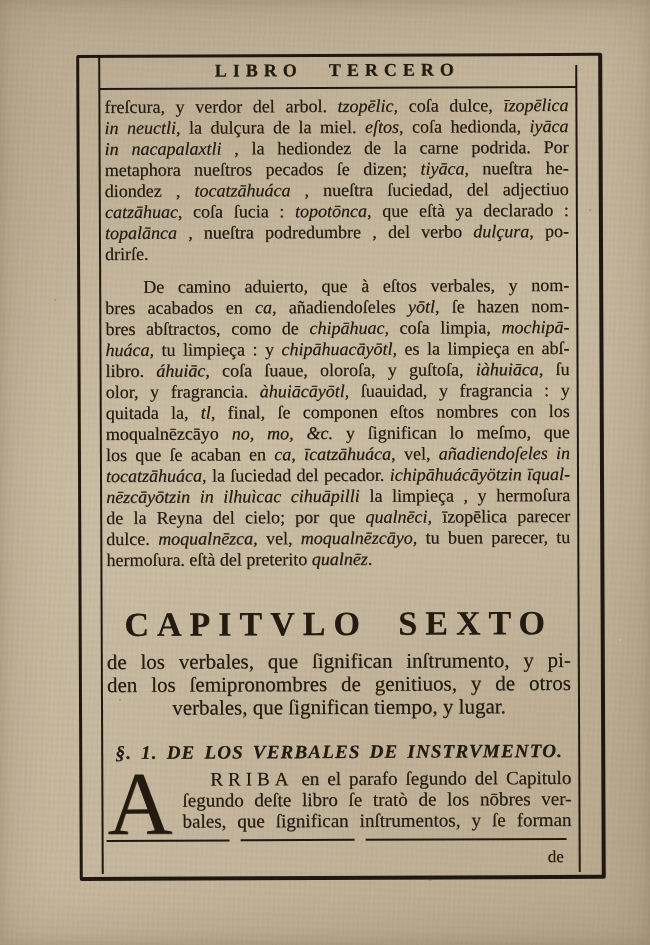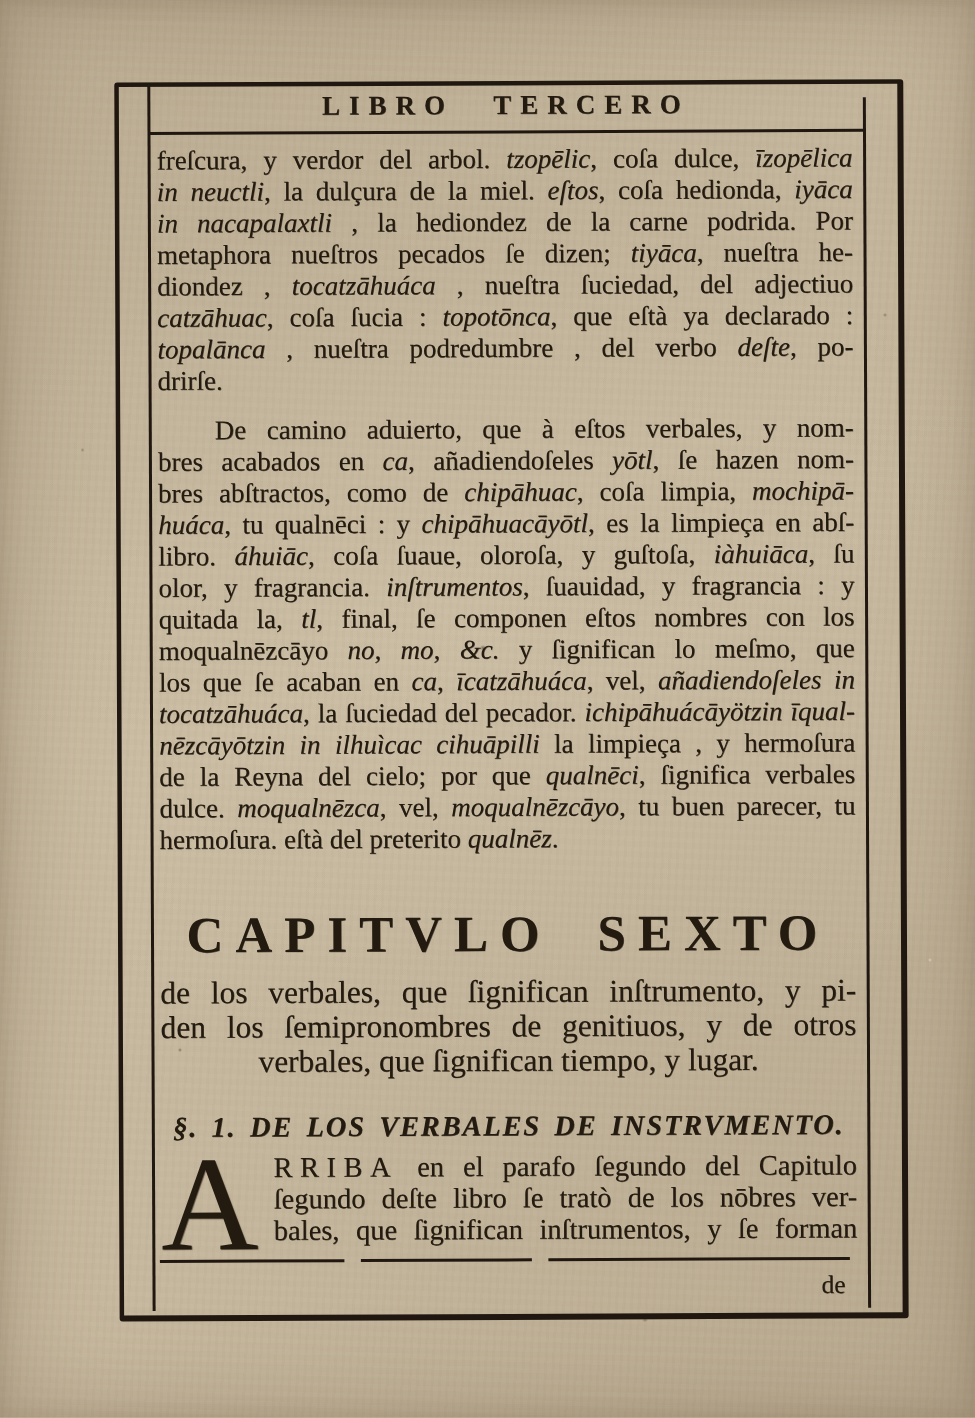--- a/index.html
+++ b/index.html
@@ -32,21 +32,21 @@
   .rule-right{left:577px;top:66px;height:807px;}
   .head-rule{position:absolute;left:101px;top:87px;width:477px;border-top:2.5px solid #201810;}
 
   .running-head{position:absolute;left:100px;top:60px;width:478px;text-align:center;
     font-size:18px;font-weight:bold;letter-spacing:6px;word-spacing:16px;}
 
   .textblock{position:absolute;left:106px;top:96px;width:464px;font-size:18px;}
   .tline{height:21px;line-height:21px;}
   .just{text-align:justify;text-align-last:justify;}
   .it{font-style:italic;}
-  .spread{letter-spacing:5px;word-spacing:6px;}
+  .spread{letter-spacing:5px;word-spacing:6px;margin-left:28px;}
 
   .txt{text-shadow:0.3px 0.3px 0.4px rgba(36,27,16,0.6);}
 
   .para2{margin-top:12px;}
 
   .chapter-title{margin-top:34px;height:40px;line-height:40px;text-align:center;white-space:nowrap;
     font-size:34px;font-weight:bold;letter-spacing:8px;word-spacing:14px;}
   .chapter-subtitle{margin-top:6px;font-size:21px;}
   .chapter-subtitle .tline{height:23px;line-height:23px;}
 
@@ -76,36 +76,36 @@
   <div class="head-rule"></div>
 
   <div class="textblock txt">
     <div>
         <div class="tline just"><span>freſcura, y verdor del arbol. </span><span class="it">tzopēlic</span><span>, coſa dulce, </span><span class="it">īzopēlica</span></div>
         <div class="tline just"><span class="it">in neuctli</span><span>, la dulçura de la miel. </span><span class="it">eſtos</span><span>, coſa hedionda, </span><span class="it">iyāca</span></div>
         <div class="tline just"><span class="it">in nacapalaxtli</span><span> , la hediondez de la carne podrida. Por</span></div>
         <div class="tline just"><span>metaphora nueſtros pecados ſe dizen; </span><span class="it">tiyāca</span><span>, nueſtra he-</span></div>
         <div class="tline just"><span>diondez , </span><span class="it">tocatzāhuáca</span><span> , nueſtra ſuciedad, del adjectiuo</span></div>
         <div class="tline just"><span class="it">catzāhuac</span><span>, coſa ſucia : </span><span class="it">topotōnca</span><span>, que eſtà ya declarado :</span></div>
-        <div class="tline just"><span class="it">topalānca</span><span> , nueſtra podredumbre , del verbo </span><span class="it">deſte</span><span>, po-</span></div>
+        <div class="tline just"><span class="it">topalānca</span><span> , nueſtra podredumbre , del verbo </span><span class="it">dulçura</span><span>, po-</span></div>
         <div class="tline"><span>drirſe.</span></div>
       </div>
     <div class="para2">
         <div class="tline just" style="text-indent: 38px;"><span>De camino  aduierto, que à eſtos verbales, y nom-</span></div>
         <div class="tline just"><span>bres acabados en </span><span class="it">ca</span><span>, añadiendoſeles </span><span class="it">yōtl</span><span>, ſe hazen nom-</span></div>
         <div class="tline just"><span>bres abſtractos, como de </span><span class="it">chipāhuac</span><span>, coſa limpia, </span><span class="it">mochipā-</span></div>
-        <div class="tline just"><span class="it">huáca</span><span>, tu qualnēci : y </span><span class="it">chipāhuacāyōtl</span><span>, es la limpieça en abſ-</span></div>
+        <div class="tline just"><span class="it">huáca</span><span>, tu limpieça : y </span><span class="it">chipāhuacāyōtl</span><span>, es la limpieça en abſ-</span></div>
         <div class="tline just"><span>libro. </span><span class="it">áhuiāc</span><span>, coſa ſuaue, oloroſa, y guſtoſa, </span><span class="it">iàhuiāca</span><span>, ſu</span></div>
-        <div class="tline just"><span>olor, y fragrancia. </span><span class="it">inſtrumentos</span><span>, ſuauidad, y fragrancia : y</span></div>
+        <div class="tline just"><span>olor, y fragrancia. </span><span class="it">àhuiācāyōtl</span><span>, ſuauidad, y fragrancia : y</span></div>
         <div class="tline just"><span>quitada la, </span><span class="it">tl</span><span>, final, ſe componen eſtos nombres con los</span></div>
         <div class="tline just"><span>moqualnēzcāyo </span><span class="it">no, mo, &amp;c.</span><span> y ſignifican lo meſmo, que</span></div>
         <div class="tline just"><span>los que ſe acaban en </span><span class="it">ca</span><span>, </span><span class="it">īcatzāhuáca</span><span>, vel, </span><span class="it">añadiendoſeles in</span></div>
         <div class="tline just"><span class="it">tocatzāhuáca</span><span>, la ſuciedad del pecador. </span><span class="it">ichipāhuácāyötzin īqual-</span></div>
         <div class="tline just"><span class="it">nēzcāyōtzin in ilhuìcac cihuāpilli</span><span> la limpieça , y hermoſura</span></div>
-        <div class="tline just"><span>de la Reyna del cielo; por que </span><span class="it">qualnēci</span><span>, ſignifica verbales</span></div>
+        <div class="tline just"><span>de la Reyna del cielo; por que </span><span class="it">qualnēci</span><span>, īzopēlica parecer</span></div>
         <div class="tline just"><span>dulce. </span><span class="it">moqualnēzca</span><span>, vel, </span><span class="it">moqualnēzcāyo</span><span>, tu buen parecer, tu</span></div>
         <div class="tline"><span>hermoſura. eſtà del preterito </span><span class="it">qualnēz</span><span>.</span></div>
       </div>
 
     <div class="chapter-title txt">CAPITVLO SEXTO</div>
     <div class="chapter-subtitle">
         <div class="tline just"><span>de los verbales, que ſignifican inſtrumento, y pi-</span></div>
         <div class="tline just"><span>den los ſemipronombres de genitiuos, y de otros</span></div>
         <div class="tline" style="text-align: center;"><span>verbales, que ſignifican tiempo, y lugar.</span></div>
       </div>

